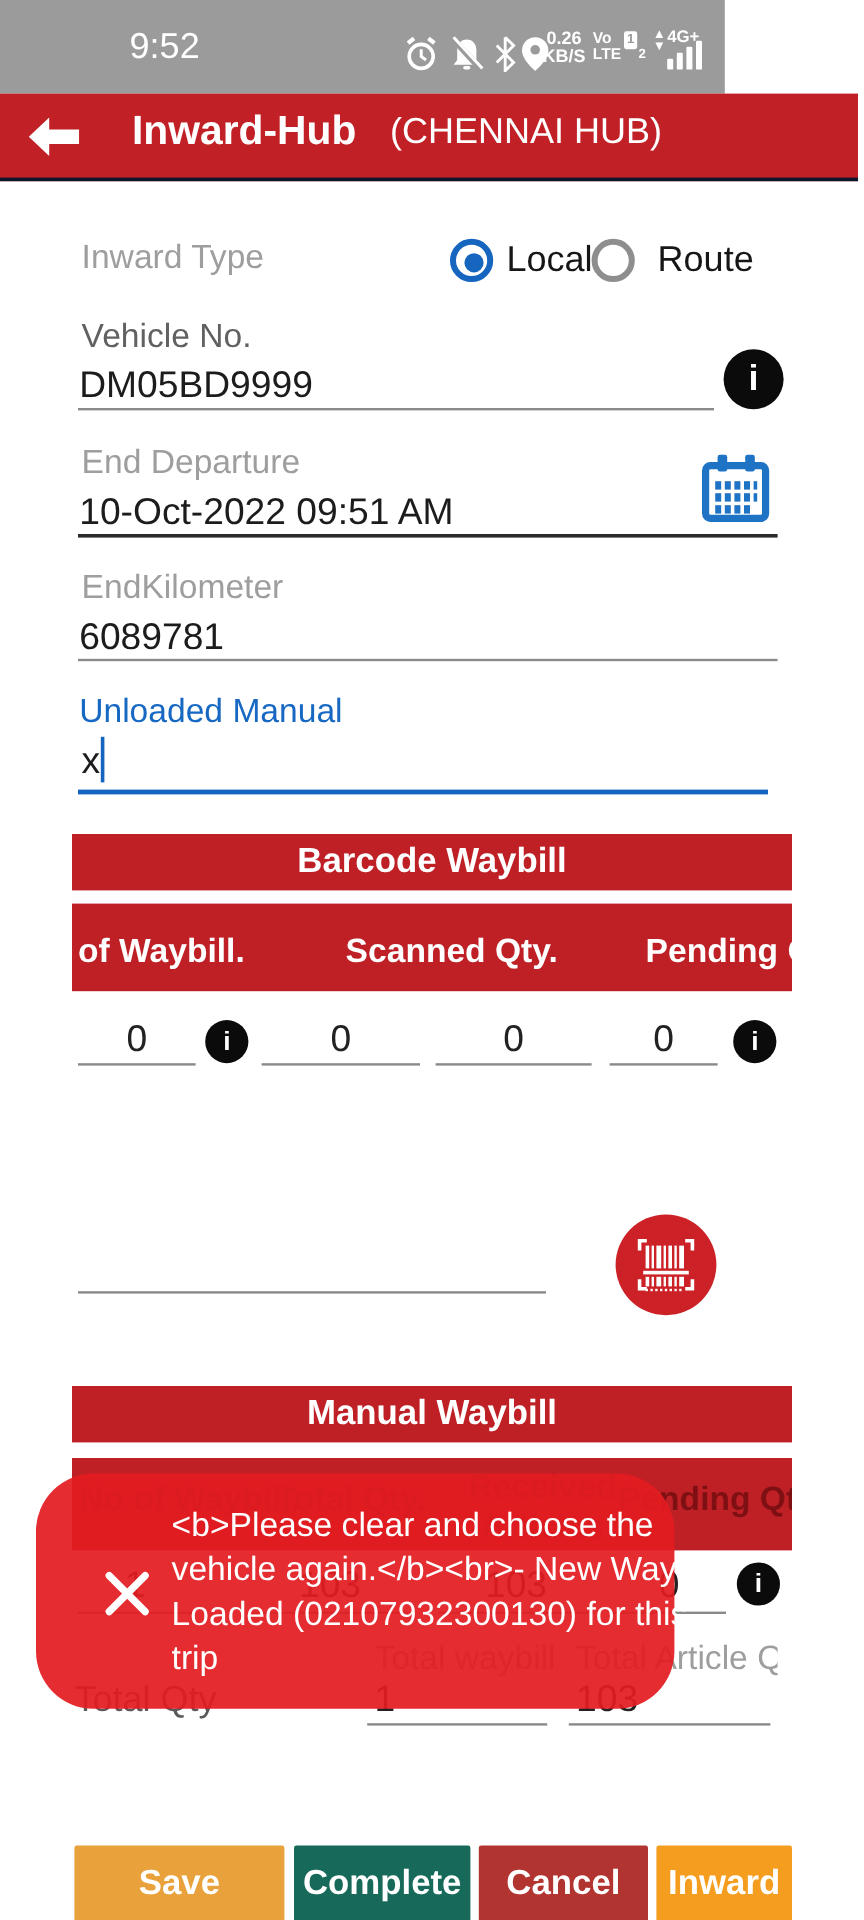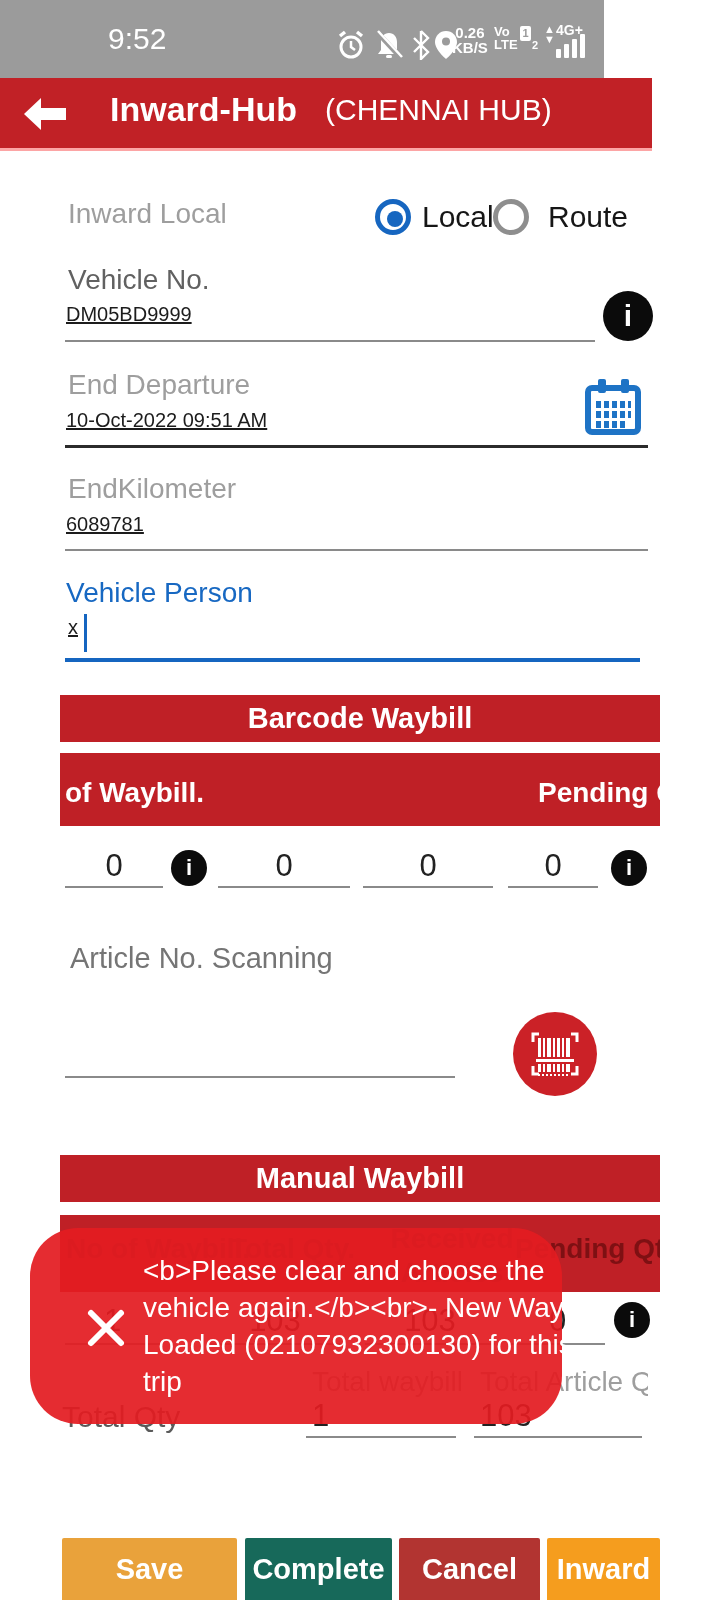--- a/index.html
+++ b/index.html
@@ -19,30 +19,30 @@
   .sig-group{top:28px;width:42px;height:30px;}
   .sig-label{position:absolute;left:10px;top:-6px;font-size:14px;font-weight:bold;}
   .bars{position:absolute;bottom:0;left:0;display:flex;align-items:flex-end;gap:3px;}
   .bars div{width:5px;background:#fff;border-radius:1px;}
   .updown{position:absolute;left:-2px;top:-4px;font-size:11px;line-height:10px;}
   .battery{left:646px;top:28px;width:46px;height:28px;border:2px solid #fff;border-radius:7px;
            color:#fff;font-size:17px;text-align:center;line-height:26px;}
   .battery-tip{left:697px;top:36px;width:4px;height:12px;background:#fff;border-radius:0 2px 2px 0;}
 
   
-  .app-bar{left:0;top:78px;width:652px;height:70px;background:#C12126;border-bottom:3px solid #fca5a5;}
+  .app-bar{left:0;top:78px;width:715px;height:70px;background:#C12126;border-bottom:3px solid #0f172a;}
   .app-title{left:110px;top:12px;font-size:34px;font-weight:bold;color:#fff;}
   .app-sub{left:325px;top:15px;font-size:30px;color:#fff;}
   .back-btn{left:24px;top:20px;width:42px;height:32px;}
 
   
   .lbl{font-size:28px;color:#9E9E9E;}
   .lbl-dark{color:#616161;}
   .lbl-blue{color:#1768C2;}
-  .val{font-size:20px;color:#1c1c1c;text-decoration:underline;}
+  .val{font-size:31px;color:#1c1c1c;}
   .uline{height:2px;background:#8A8A8A;}
   .radio{width:36px;height:36px;border-radius:50%;box-sizing:border-box;background:#fff;}
   .radio.sel{border:5px solid #1666C0;}
   .radio.unsel{border:5px solid #8E8E8E;}
   .radio-dot{position:absolute;left:7px;top:7px;width:16px;height:16px;border-radius:50%;background:#1666C0;}
   .radio-lbl{font-size:30px;color:#161616;}
   .info-circle{width:50px;height:50px;border-radius:50%;background:#0b0b0b;color:#fff;
                font-size:30px;font-weight:bold;text-align:center;line-height:50px;}
   .cursor{width:3px;background:#1565C0;}
 
@@ -141,21 +141,21 @@
   </div>
 
   <div class="abs app-bar">
     <svg class="abs back-btn" viewBox="0 0 42 32">
       <path d="M17 0 V10 H42 V22 H17 V32 L0 16 Z" fill="#fff"></path>
     </svg>
     <div class="abs app-title">Inward-Hub</div>
     <div class="abs app-sub">(CHENNAI HUB)</div>
   </div>
 
-  <div class="abs lbl" style="left:68px;top:198px">Inward Local</div>
+  <div class="abs lbl" style="left:68px;top:198px">Inward Type</div>
   <div class="abs radio sel" style="left:375px;top:199px">
     <div class="radio-dot"></div>
   </div>
   <div class="abs radio-lbl" style="left:422px;top:200px">Local</div>
   <div class="abs radio unsel" style="left:493px;top:199px"></div>
   <div class="abs radio-lbl" style="left:548px;top:200px">Route</div>
 
   <div class="abs lbl lbl-dark" style="left:68px;top:264px">Vehicle No.</div>
   <div class="abs val" style="left:66px;top:303px">DM05BD9999</div>
   <div class="abs uline" style="left:65px;top:340px;width:530px"></div>
@@ -183,45 +183,45 @@
         <rect x="21" y="44" width="5" height="7"></rect>
         <rect x="29" y="44" width="5" height="7"></rect>
         <rect x="37" y="44" width="5" height="7"></rect>
     </g>
   </svg>
 
   <div class="abs lbl" style="left:68px;top:473px">EndKilometer</div>
   <div class="abs val" style="left:66px;top:513px">6089781</div>
   <div class="abs uline" style="left:65px;top:549px;width:583px"></div>
 
-  <div class="abs lbl lbl-blue" style="left:66px;top:577px">Vehicle Person</div>
+  <div class="abs lbl lbl-blue" style="left:66px;top:577px">Unloaded Manual</div>
   <div class="abs val" style="left:68px;top:616px">x</div>
   <div class="abs cursor" style="left:84px;top:614px;height:38px"></div>
   <div class="abs" style="left:65px;top:658px;width:575px;height:4px;background:#1565C0"></div>
 
   <div class="abs band band-title" style="top:695px">
     <span>Barcode Waybill</span>
   </div>
   <div class="abs band" style="top:753px;height:73px">
     <div class="col-lbl" style="left:5px;top:24px">of Waybill.</div>
+    <div class="col-lbl" style="left:228px;top:24px">Scanned Qty.</div>
     <div class="col-lbl" style="left:478px;top:24px">Pending Q</div>
   </div>
 
   <div class="abs cell-val" style="left:65px;top:848px;width:98px">0</div>
   <div class="abs uline" style="left:65px;top:886px;width:98px"></div>
   <div class="abs mini-info" style="left:171px;top:850px">i</div>
   <div class="abs cell-val" style="left:218px;top:848px;width:132px">0</div>
   <div class="abs uline" style="left:218px;top:886px;width:132px"></div>
   <div class="abs cell-val" style="left:363px;top:848px;width:130px">0</div>
   <div class="abs uline" style="left:363px;top:886px;width:130px"></div>
   <div class="abs cell-val" style="left:508px;top:848px;width:90px">0</div>
   <div class="abs uline" style="left:508px;top:886px;width:90px"></div>
   <div class="abs mini-info" style="left:611px;top:850px">i</div>
 
-  <div class="abs" style="left:70px;top:942px;font-size:29px;color:#757575">Article No. Scanning</div>
   <div class="abs uline" style="left:65px;top:1076px;width:390px"></div>
   <div class="abs" style="left:66px;top:1036px;font-size:31px;color:#1c1c1c"></div>
   <div class="abs scan-btn">
     <svg width="52" height="50" viewBox="0 0 52 50">
       <path d="M10 5 H4 V13 M42 5 H48 V13 M4 37 V45 H10 M48 37 V45 H42" fill="none" stroke="#fff" stroke-width="3"></path>
       <g fill="#fff">
         <rect x="9" y="9" width="3" height="19"></rect>
           <rect x="14" y="9" width="2" height="19"></rect>
         <rect x="18" y="9" width="4" height="19"></rect>
           <rect x="24" y="9" width="2" height="19"></rect>

